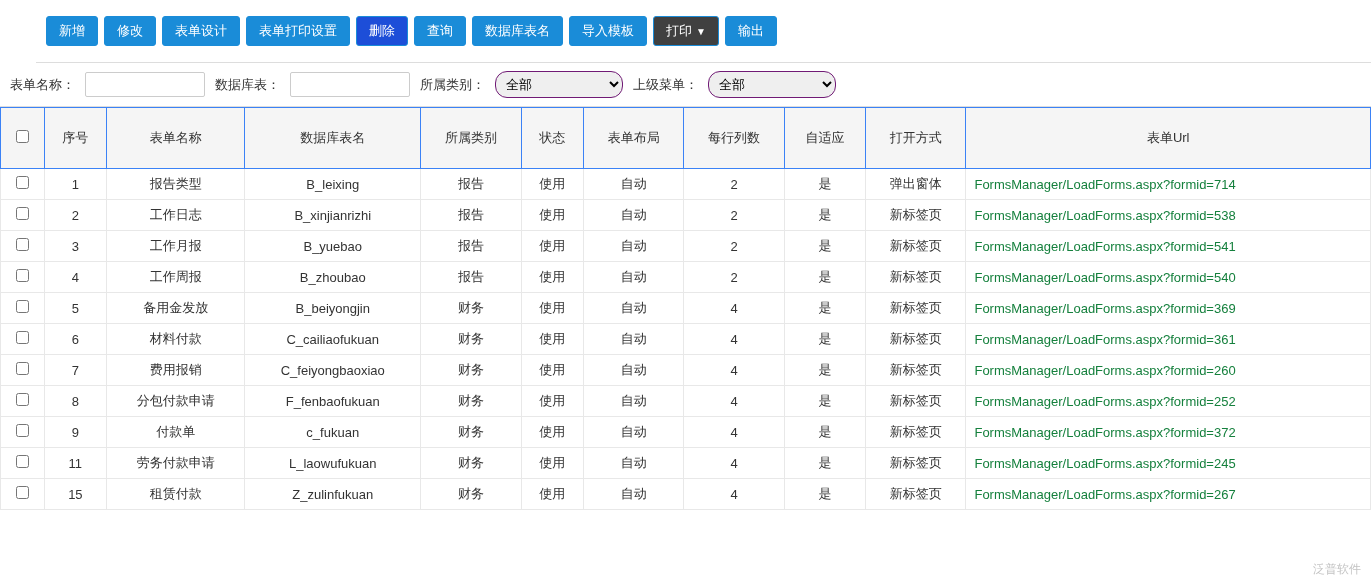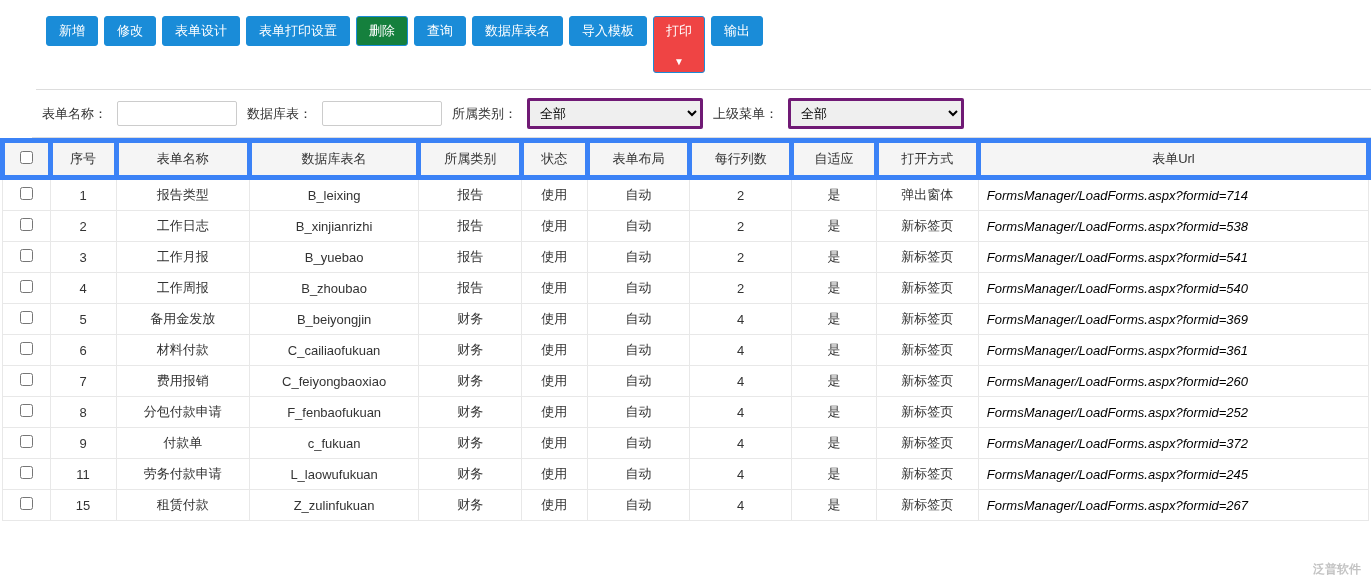--- a/index.html
+++ b/index.html
@@ -19,106 +19,102 @@
     .btn {
       padding: 5px 12px;
       border: 1px solid #1a8cd8;
       border-radius: 3px;
       background: #1a8cd8;
       color: #fff;
       cursor: pointer;
       font-size: 13px;
       white-space: nowrap;
     }
-    .btn-danger { background: #15803d; border-color: #1a8cd8; }
+    .btn-danger { background: #1d4ed8; border-color: #1a8cd8; }
     .btn-print {
-      background: #ef4444;
+      background: #404040;
       border-color: #1a8cd8;
       display: flex;
       align-items: center;
-      gap: 16px;
-      flex-direction: column;
+      gap: 4px;
     }
     .btn-print .arrow { font-size: 10px; }
 
     
     .filter-bar {
       padding: 8px 10px;
       display: flex;
       align-items: center;
       gap: 10px;
       border-bottom: 1px solid #ddd;
       flex-wrap: wrap;
-      margin-left: 32px;
     }
     .filter-bar label { font-size: 13px; color: #333; white-space: nowrap; }
     .filter-bar input[type="text"] {
       border: 1px solid #ccc;
       padding: 4px 6px;
       border-radius: 2px;
       font-size: 13px;
       width: 120px;
     }
     .filter-bar select {
-      border: 3px solid #701a75;
+      border: 1px solid #701a75;
       padding: 4px 6px;
-      border-radius: 2px;
+      border-radius: 12px;
       font-size: 13px;
-      width: 176px;
+      width: 128px;
     }
 
     
     .table-container {
       overflow-x: auto;
       overflow-y: auto;
       max-height: 480px;
     }
     table {
       width: 100%;
       border-collapse: collapse;
       font-size: 13px;
     }
     thead tr {
       background: #f5f5f5;
     }
     thead th {
-      border: 5px solid #3b82f6;
-      padding: 7px 8px;
+      border: 1px solid #3b82f6;
+      padding: 21px 8px;
       text-align: center;
       white-space: nowrap;
       font-weight: normal;
       color: #333;
     }
     tbody tr {
       background: #fff;
     }
     tbody td {
       border: 1px solid #e8e8e8;
       padding: 6px 8px;
       text-align: center;
       white-space: nowrap;
     }
     tbody td.url-cell {
       text-align: left;
-      color: #000000;
-      font-style: italic;
+      color: #15803d;
     }
     input[type="checkbox"] {
       cursor: pointer;
     }
 
     
     .watermark {
       position: fixed;
       bottom: 10px;
       right: 10px;
       color: #aaa;
       font-size: 12px;
       opacity: 0.7;
-      font-weight: bold;
     }
   </style>
 </head>
 <body>
 
 <div class="toolbar">
   <button class="btn">新增</button>
   <button class="btn">修改</button>
   <button class="btn">表单设计</button>
   <button class="btn">表单打印设置</button>

